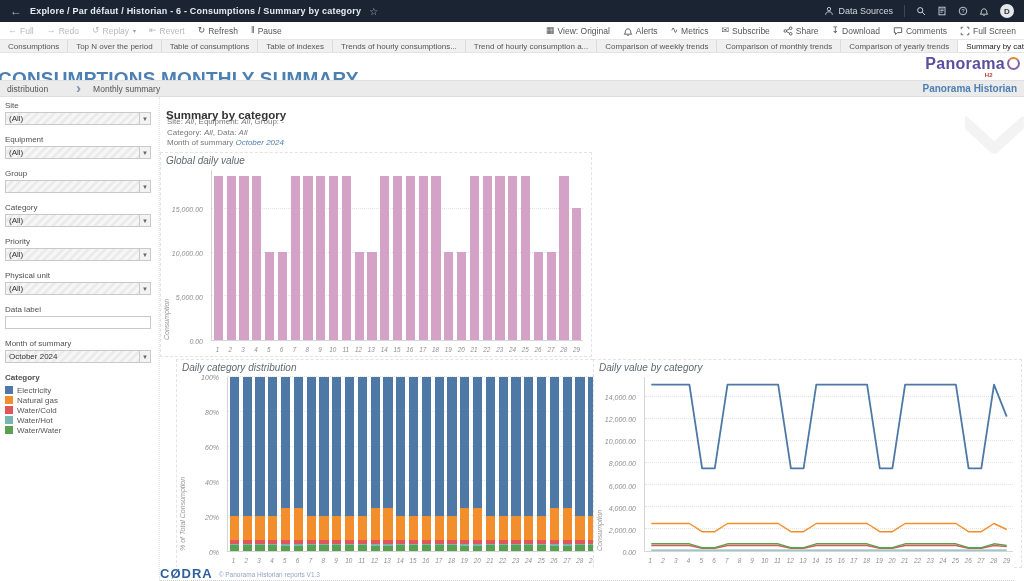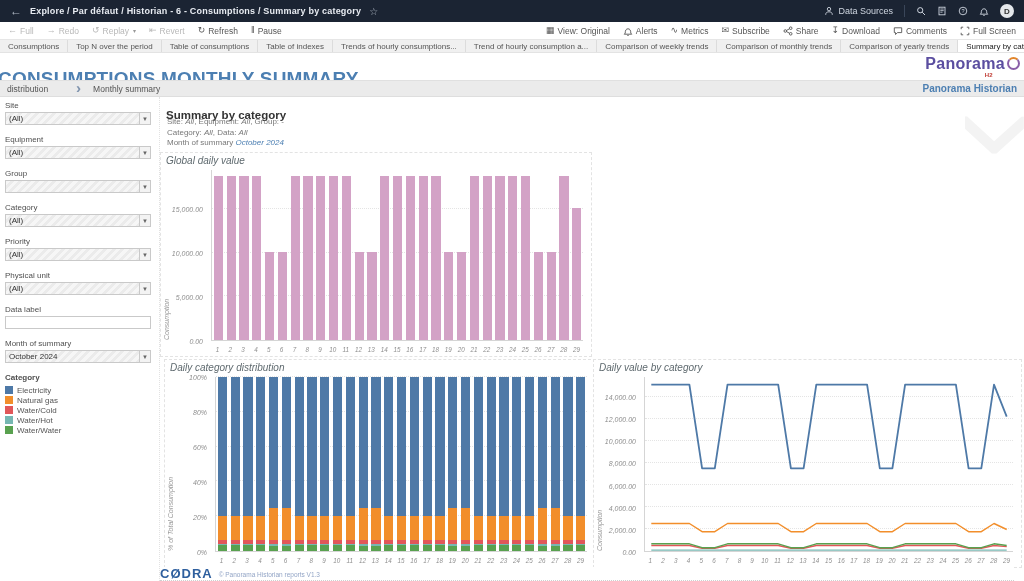--- a/index.html
+++ b/index.html
@@ -68,21 +68,21 @@
   
   .main-header{position:absolute;left:166px;top:99px;font-size:11.5px;font-weight:bold;color:#333;z-index:2;}
   .meta{position:absolute;left:167px;top:117px;font-size:8px;color:#787878;line-height:10.5px;z-index:2;}
   .meta .em{font-style:italic;}
   .meta .accent{color:#4c7fb2;}
 
   
   .panel{position:absolute;border:1px dashed #e3e3e3;background:#fff;z-index:2;font-style:italic;}
   #panel-bar{left:160px;top:152px;width:432px;height:205px;}
   #panel-pie{left:593px;top:152px;width:429px;height:205px;}
-  #panel-stack{left:164px;top:359px;width:432px;height:209px;}
+  #panel-stack{left:176px;top:359px;width:432px;height:209px;}
   #panel-line{left:593px;top:359px;width:429px;height:209px;}
   .panel-title{position:absolute;left:5px;top:2px;font-size:10px;color:#5f6a6f;}
   .ylab{position:absolute;left:2px;top:18px;bottom:16px;display:flex;align-items:center;
         writing-mode:vertical-rl;transform:rotate(180deg);font-size:7px;color:#9a9a9a;}
   .yticks{position:absolute;left:0;top:17px;bottom:15px;width:46px;}
   .ytick{position:absolute;right:4px;transform:translateY(50%);font-size:7px;color:#8e8e8e;white-space:nowrap;}
   .plot{position:absolute;left:50px;right:8px;top:17px;bottom:15px;border-left:1px solid #d5d5d5;border-bottom:1px solid #d5d5d5;}
   .grid{position:absolute;left:0;right:0;height:0;border-top:1px dotted #e4e4e4;}
   .bars{position:absolute;left:0;right:0;top:0;bottom:0;display:flex;align-items:flex-end;}
   .slot{flex:1;display:flex;align-items:flex-end;justify-content:center;height:100%;}

